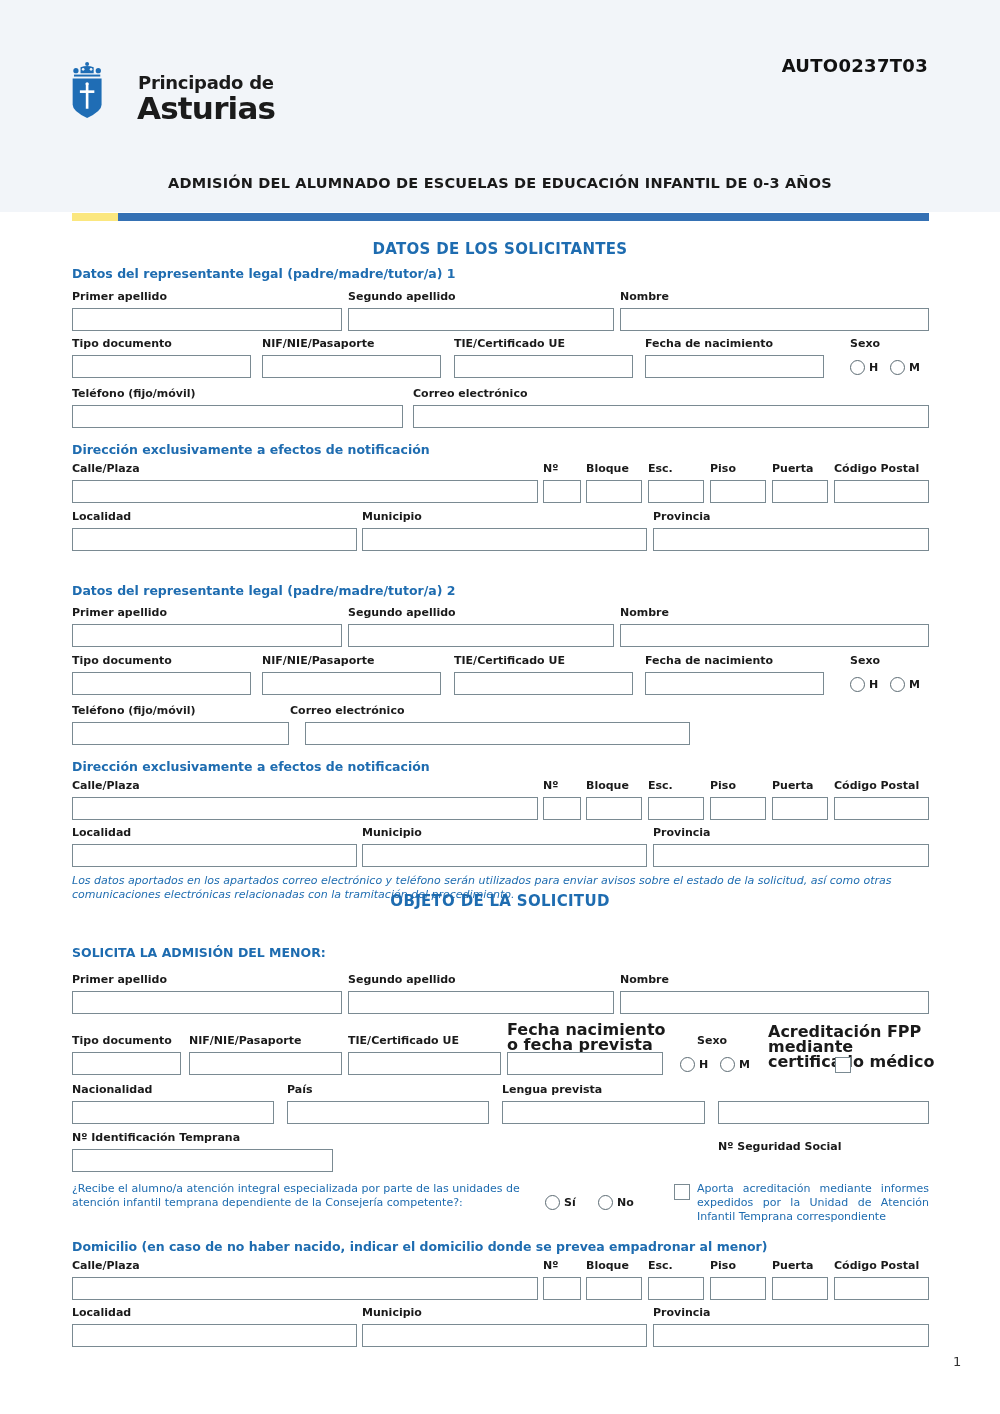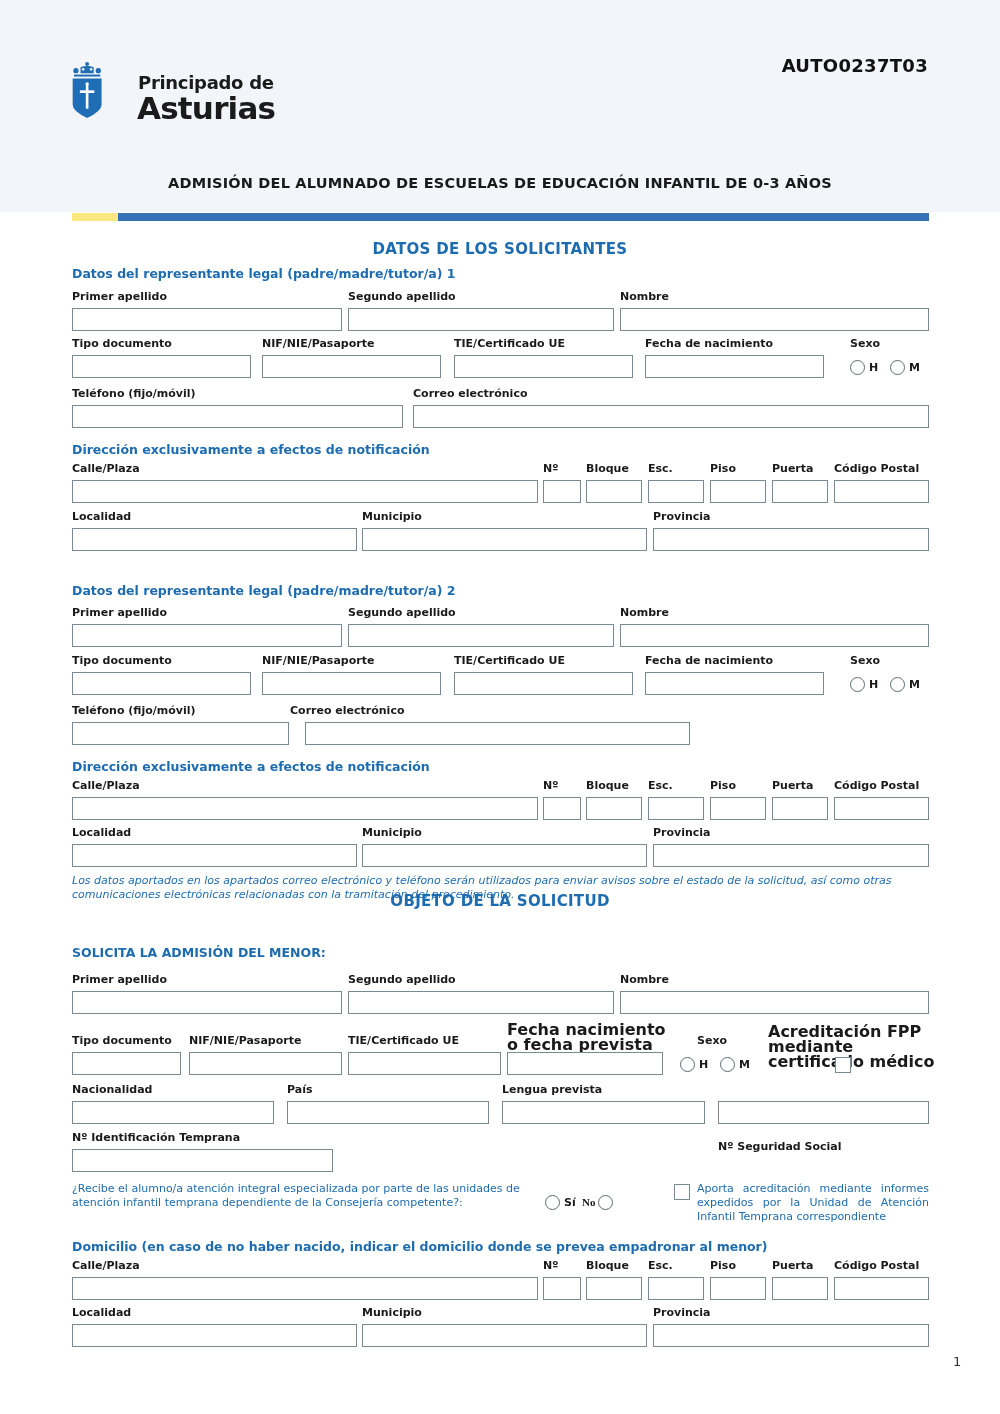--- a/index.html
+++ b/index.html
@@ -187,21 +187,21 @@
 <div class="box" style="left:502px;top:1101px;width:203px;"></div>
 <div class="box" style="left:718px;top:1101px;width:211px;"></div>
 
 <div class="lbl" style="left:72px;top:1131px;">Nº Identificación Temprana</div>
 <div class="box" style="left:72px;top:1149px;width:261px;"></div>
 
 <div class="blue-q" style="left:72px;top:1182px;width:470px;">¿Recibe el alumno/a atención integral especializada por parte de las unidades de atención infantil temprana dependiente de la Consejería competente?:</div>
 <div class="radio" style="left:545px;top:1195px;"></div>
 <div class="rlbl" style="left:564px;top:1196px;">Sí</div>
 <div class="radio" style="left:598px;top:1195px;"></div>
-<div class="rlbl" style="left:582px;top:1196px;font-family:Liberation Serif, serif;">No</div>
+<div class="rlbl" style="left:617px;top:1196px;">No</div>
 <div class="chk" style="left:674px;top:1184px;"></div>
 <div class="blue-q" style="left:697px;top:1182px;width:232px;text-align:justify;">Aporta acreditación mediante informes expedidos por la Unidad de Atención Infantil Temprana correspondiente</div>
 
 <div class="sub-title" style="top:1239px;">Domicilio (en caso de no haber nacido, indicar el domicilio donde se prevea empadronar al menor)</div>
 <div class="lbl" style="left:72px;top:1259px;">Calle/Plaza</div>
 <div class="lbl" style="left:543px;top:1259px;">Nº</div>
 <div class="lbl" style="left:586px;top:1259px;">Bloque</div>
 <div class="lbl" style="left:648px;top:1259px;">Esc.</div>
 <div class="lbl" style="left:710px;top:1259px;">Piso</div>
 <div class="lbl" style="left:772px;top:1259px;">Puerta</div>

